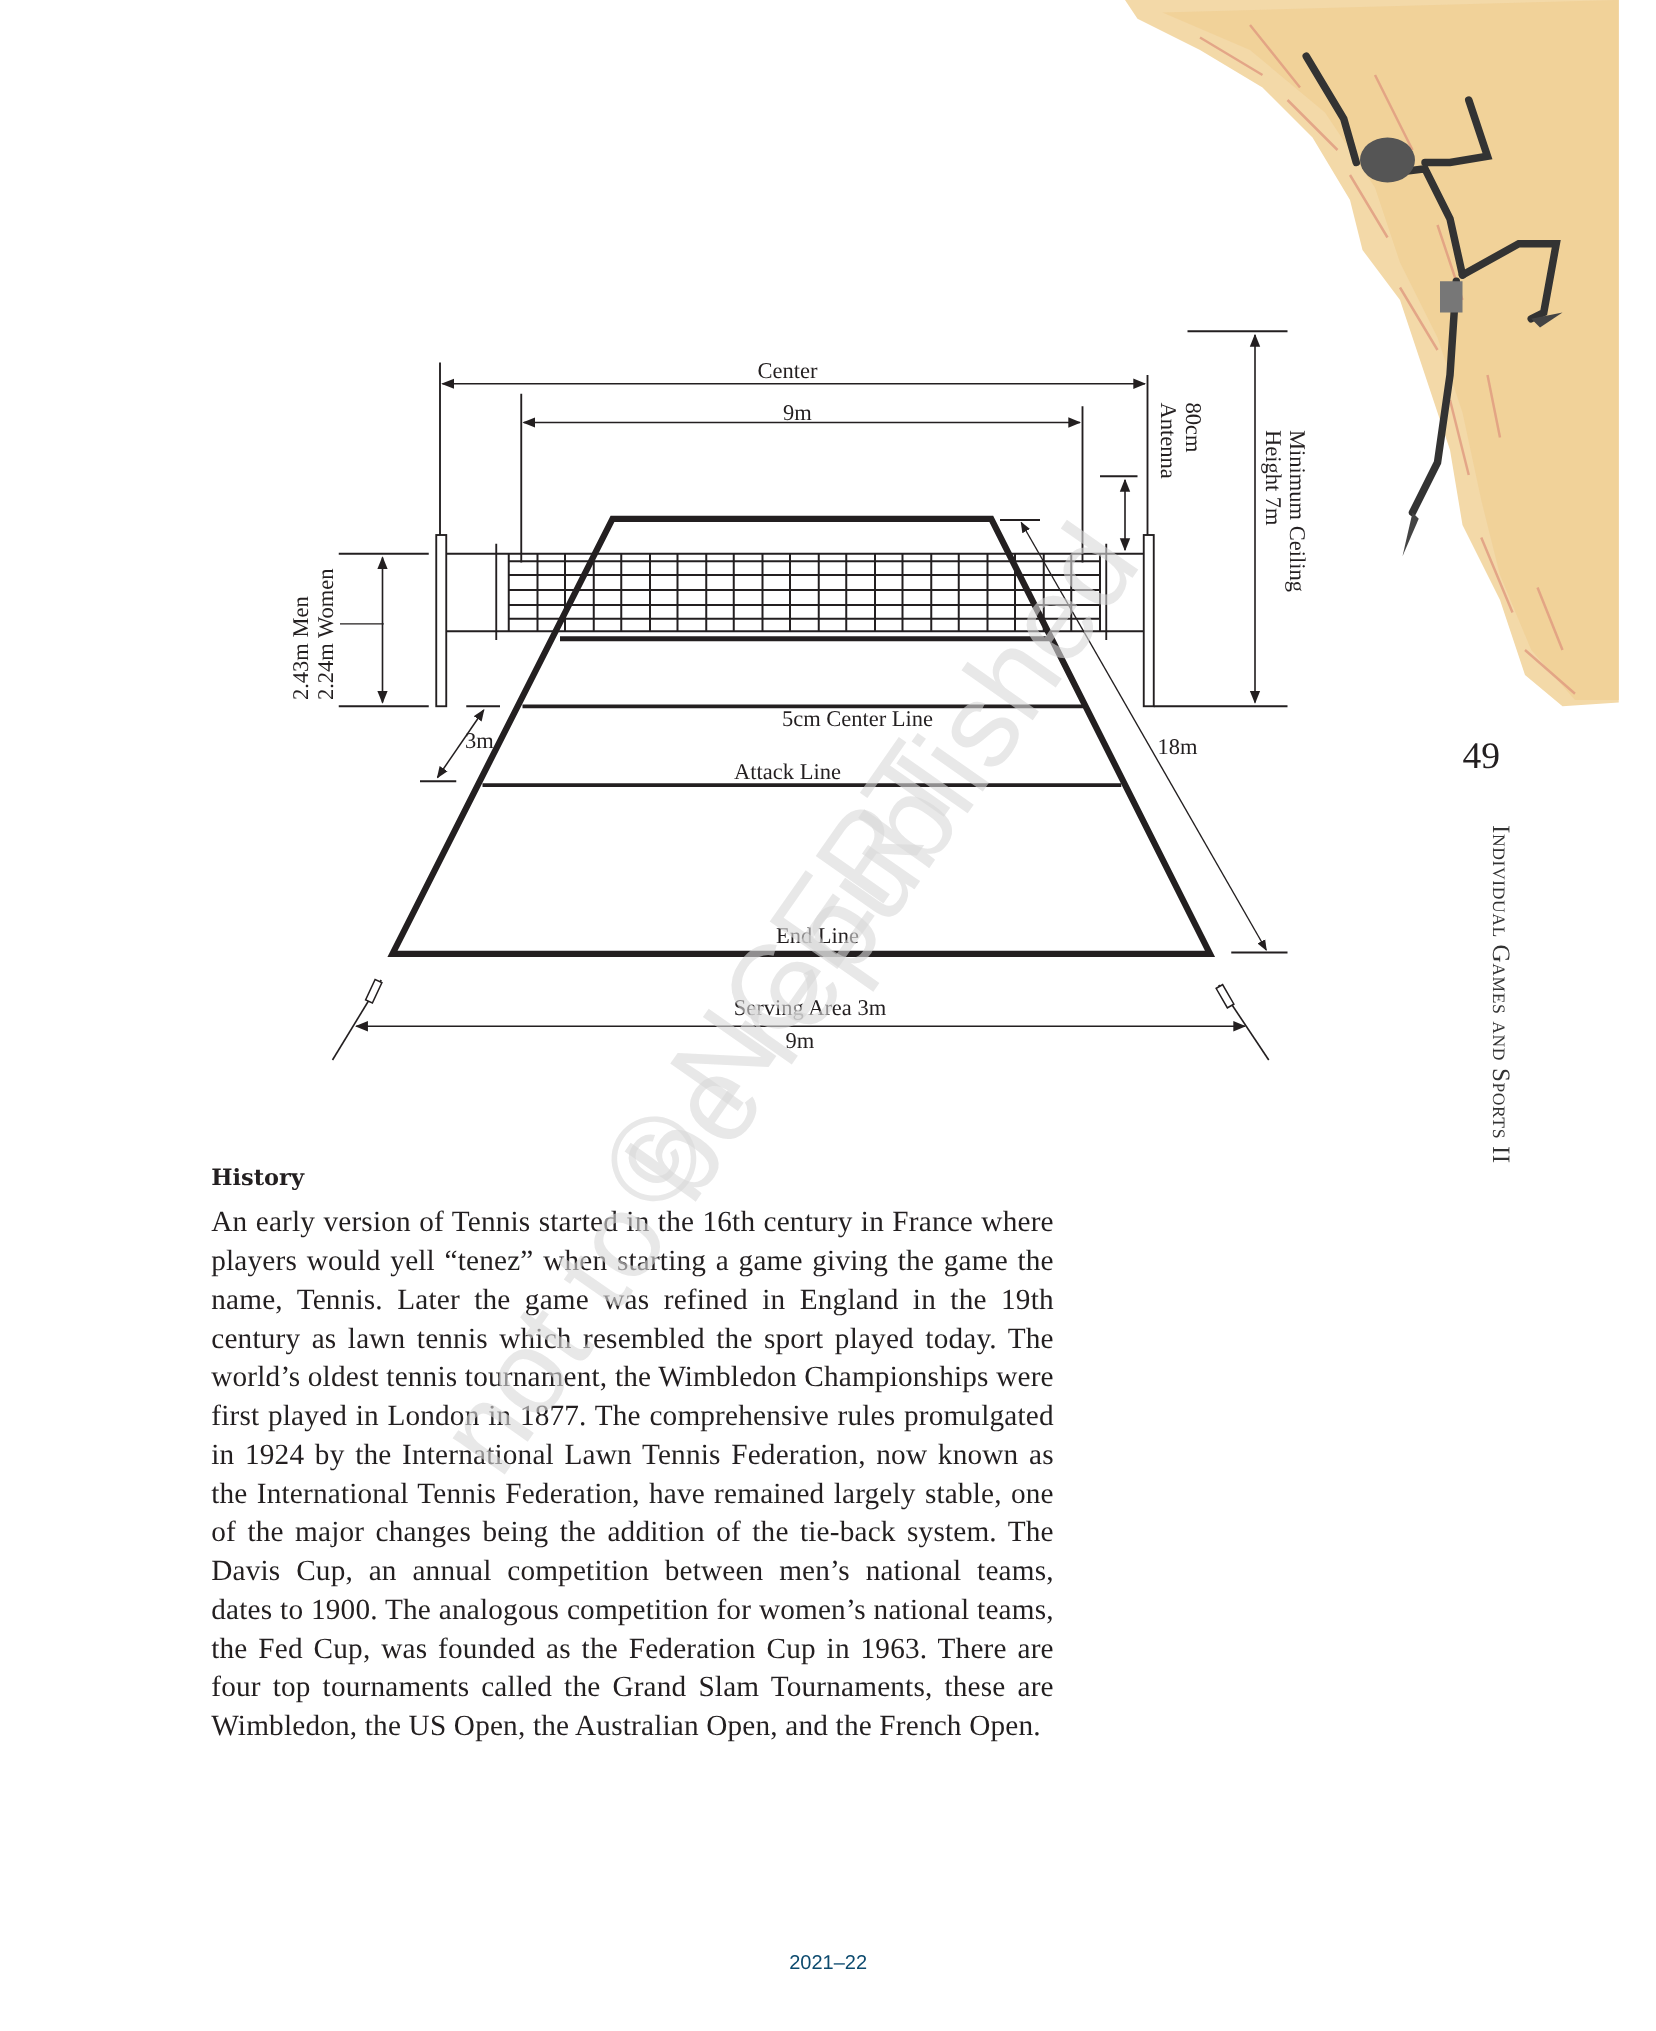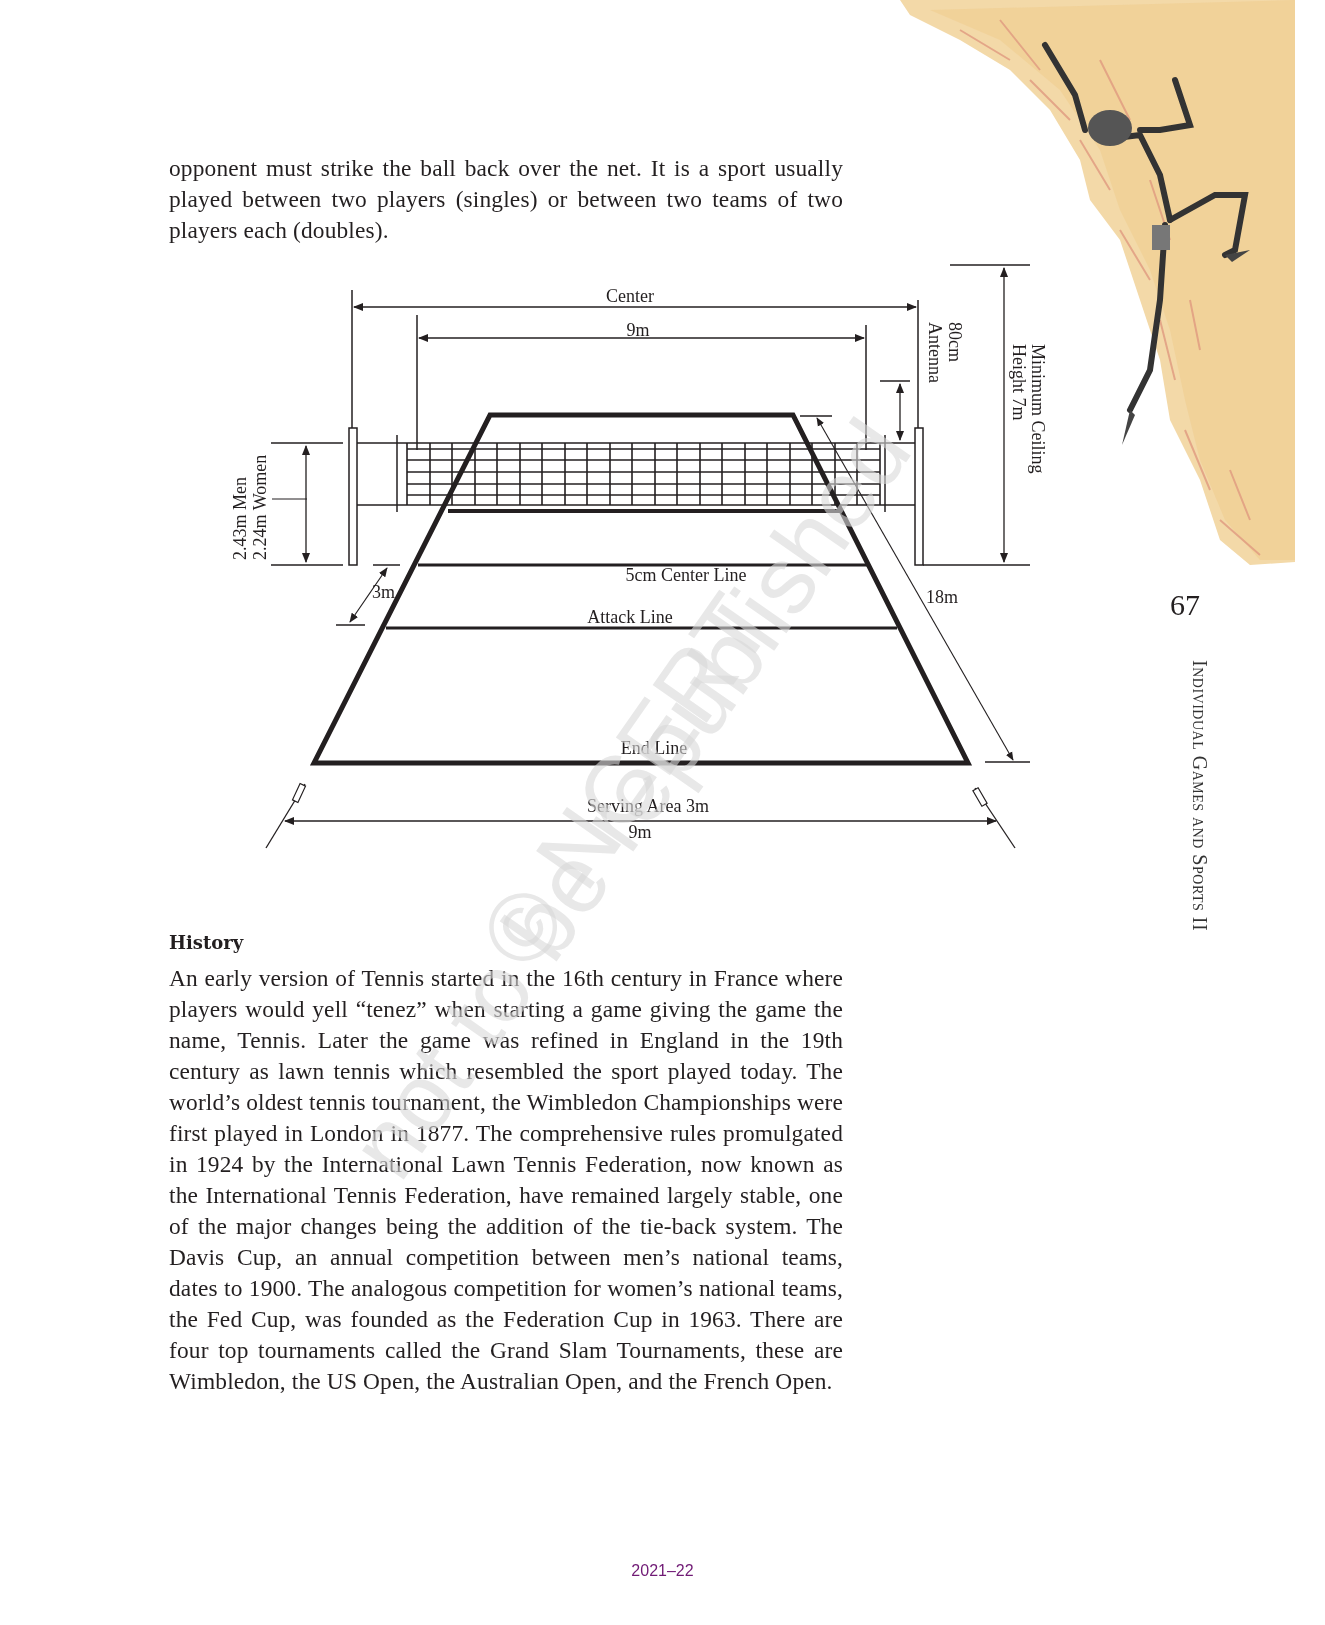--- a/index.html
+++ b/index.html
@@ -14,21 +14,21 @@
   .history { top: 940px; }
   .diagram { position: absolute; left: 0; top: 0; width: 1325px; height: 920px; }
   .diagram text { font-family: "Liberation Serif", "DejaVu Serif", serif; fill: #231f20; }
   .caption { position: absolute; left: 0; width: 1260px; top: 866px; text-align: center; font-style: italic;
              font-size: 19px; font-family: "Liberation Serif", serif; }
   .pagenum { position: absolute; left: 1170px; top: 588px; font-size: 30px; font-family: "Liberation Serif", serif; }
   .running-head { position: absolute; left: 1188px; top: 660px; writing-mode: vertical-rl;
                   font-size: 20px; font-variant: small-caps; letter-spacing: 0.5px; color: #333;
                   font-family: "Liberation Serif", serif; }
   .footer { position: absolute; left: 0; width: 1325px; top: 1562px; text-align: center; font-size: 16px;
-            font-family: "Liberation Sans", sans-serif; color: #701a75; }
+            font-family: "Liberation Sans", sans-serif; color: #0c4a6e; }
   .watermark { position: absolute; left: 0; top: 0; width: 1325px; height: 1625px; pointer-events: none; }
   .watermark text { font-family: "Liberation Sans", "DejaVu Sans", sans-serif; fill: #d9d9d9; }
   .art { position: absolute; left: 0; top: 0; width: 1325px; height: 580px; pointer-events: none; }
 </style>
 </head>
 <body>
 
 <div class="page">
 
   <svg class="art" viewBox="0 0 1325 580">
@@ -45,21 +45,20 @@
       <path d="M1100 140 L1140 135 L1160 175 L1170 220"></path>
       <path d="M1170 220 L1215 195 L1245 195 L1235 250 L1225 255"></path>
       <path d="M1165 225 L1160 300 L1150 370 L1130 410"></path>
     </g>
     <ellipse cx="1110" cy="128" rx="22" ry="18" fill="#555"></ellipse>
     <rect x="1152" y="225" width="18" height="25" fill="#777"></rect>
     <path d="M1130 410 L1122 445 L1135 415 Z" fill="#444"></path>
     <path d="M1225 255 L1250 250 L1232 262 Z" fill="#444"></path>
   </svg>
 
-  <p class="para intro">opponent must strike the ball back over the net. It is a sport usually played between two players (singles) or between two teams of two players each (doubles).</p>
 
   <svg class="diagram" viewBox="0 0 1325 920">
     <defs>
       <marker id="arr" viewBox="0 0 10 10" refX="9" refY="5" markerWidth="8" markerHeight="8" orient="auto-start-reverse">
         <path d="M0 1 L10 5 L0 9 Z" fill="#231f20"></path>
       </marker>
     </defs>
 
     <line x1="352" y1="290" x2="352" y2="428" stroke="#231f20" stroke-width="1.5"></line>
     <line x1="918" y1="300" x2="918" y2="428" stroke="#231f20" stroke-width="1.5"></line>
@@ -152,21 +151,21 @@
     <rect x="977" y="788" width="6" height="18" transform="rotate(-30 980 797)" fill="#fff" stroke="#231f20" stroke-width="1.2"></rect>
     <line x1="285" y1="821" x2="996" y2="821" stroke="#231f20" stroke-width="1.3" marker-start="url(#arr)" marker-end="url(#arr)"></line>
     <text x="648" y="812" font-size="18" text-anchor="middle">Serving Area 3m</text>
     <text x="640" y="838" font-size="18" text-anchor="middle">9m</text>
   </svg>
 
 
   <div class="history-heading">History</div>
   <p class="para history">An early version of Tennis started in the 16th century in France where players would yell “tenez” when starting a game giving the game the name, Tennis. Later the game was refined in England in the 19th century as lawn tennis which resembled the sport played today. The world’s oldest tennis tournament, the Wimbledon Championships were first played in London in 1877. The comprehensive rules promulgated in 1924 by the International Lawn Tennis Federation, now known as the International Tennis Federation, have remained largely stable, one of the major changes being the addition of the tie-back system. The Davis Cup, an annual competition between men’s national teams, dates to 1900. The analogous competition for women’s national teams, the Fed Cup, was founded as the Federation Cup in 1963. There are four top tournaments called the Grand Slam Tournaments, these are Wimbledon, the US Open, the Australian Open, and the French Open.</p>
 
-  <div class="pagenum">67</div>
+  <div class="pagenum">49</div>
   <div class="running-head">Individual Games and Sports II</div>
 
   <svg class="watermark" viewBox="0 0 1325 1625">
     <text transform="translate(530,975) rotate(-55)" font-size="96" opacity="0.6">© NCERT</text>
     <text transform="translate(400,1185) rotate(-55)" font-size="96" opacity="0.6">not to be republished</text>
   </svg>
 
   <div class="footer">2021–22</div>
 </div>
 

